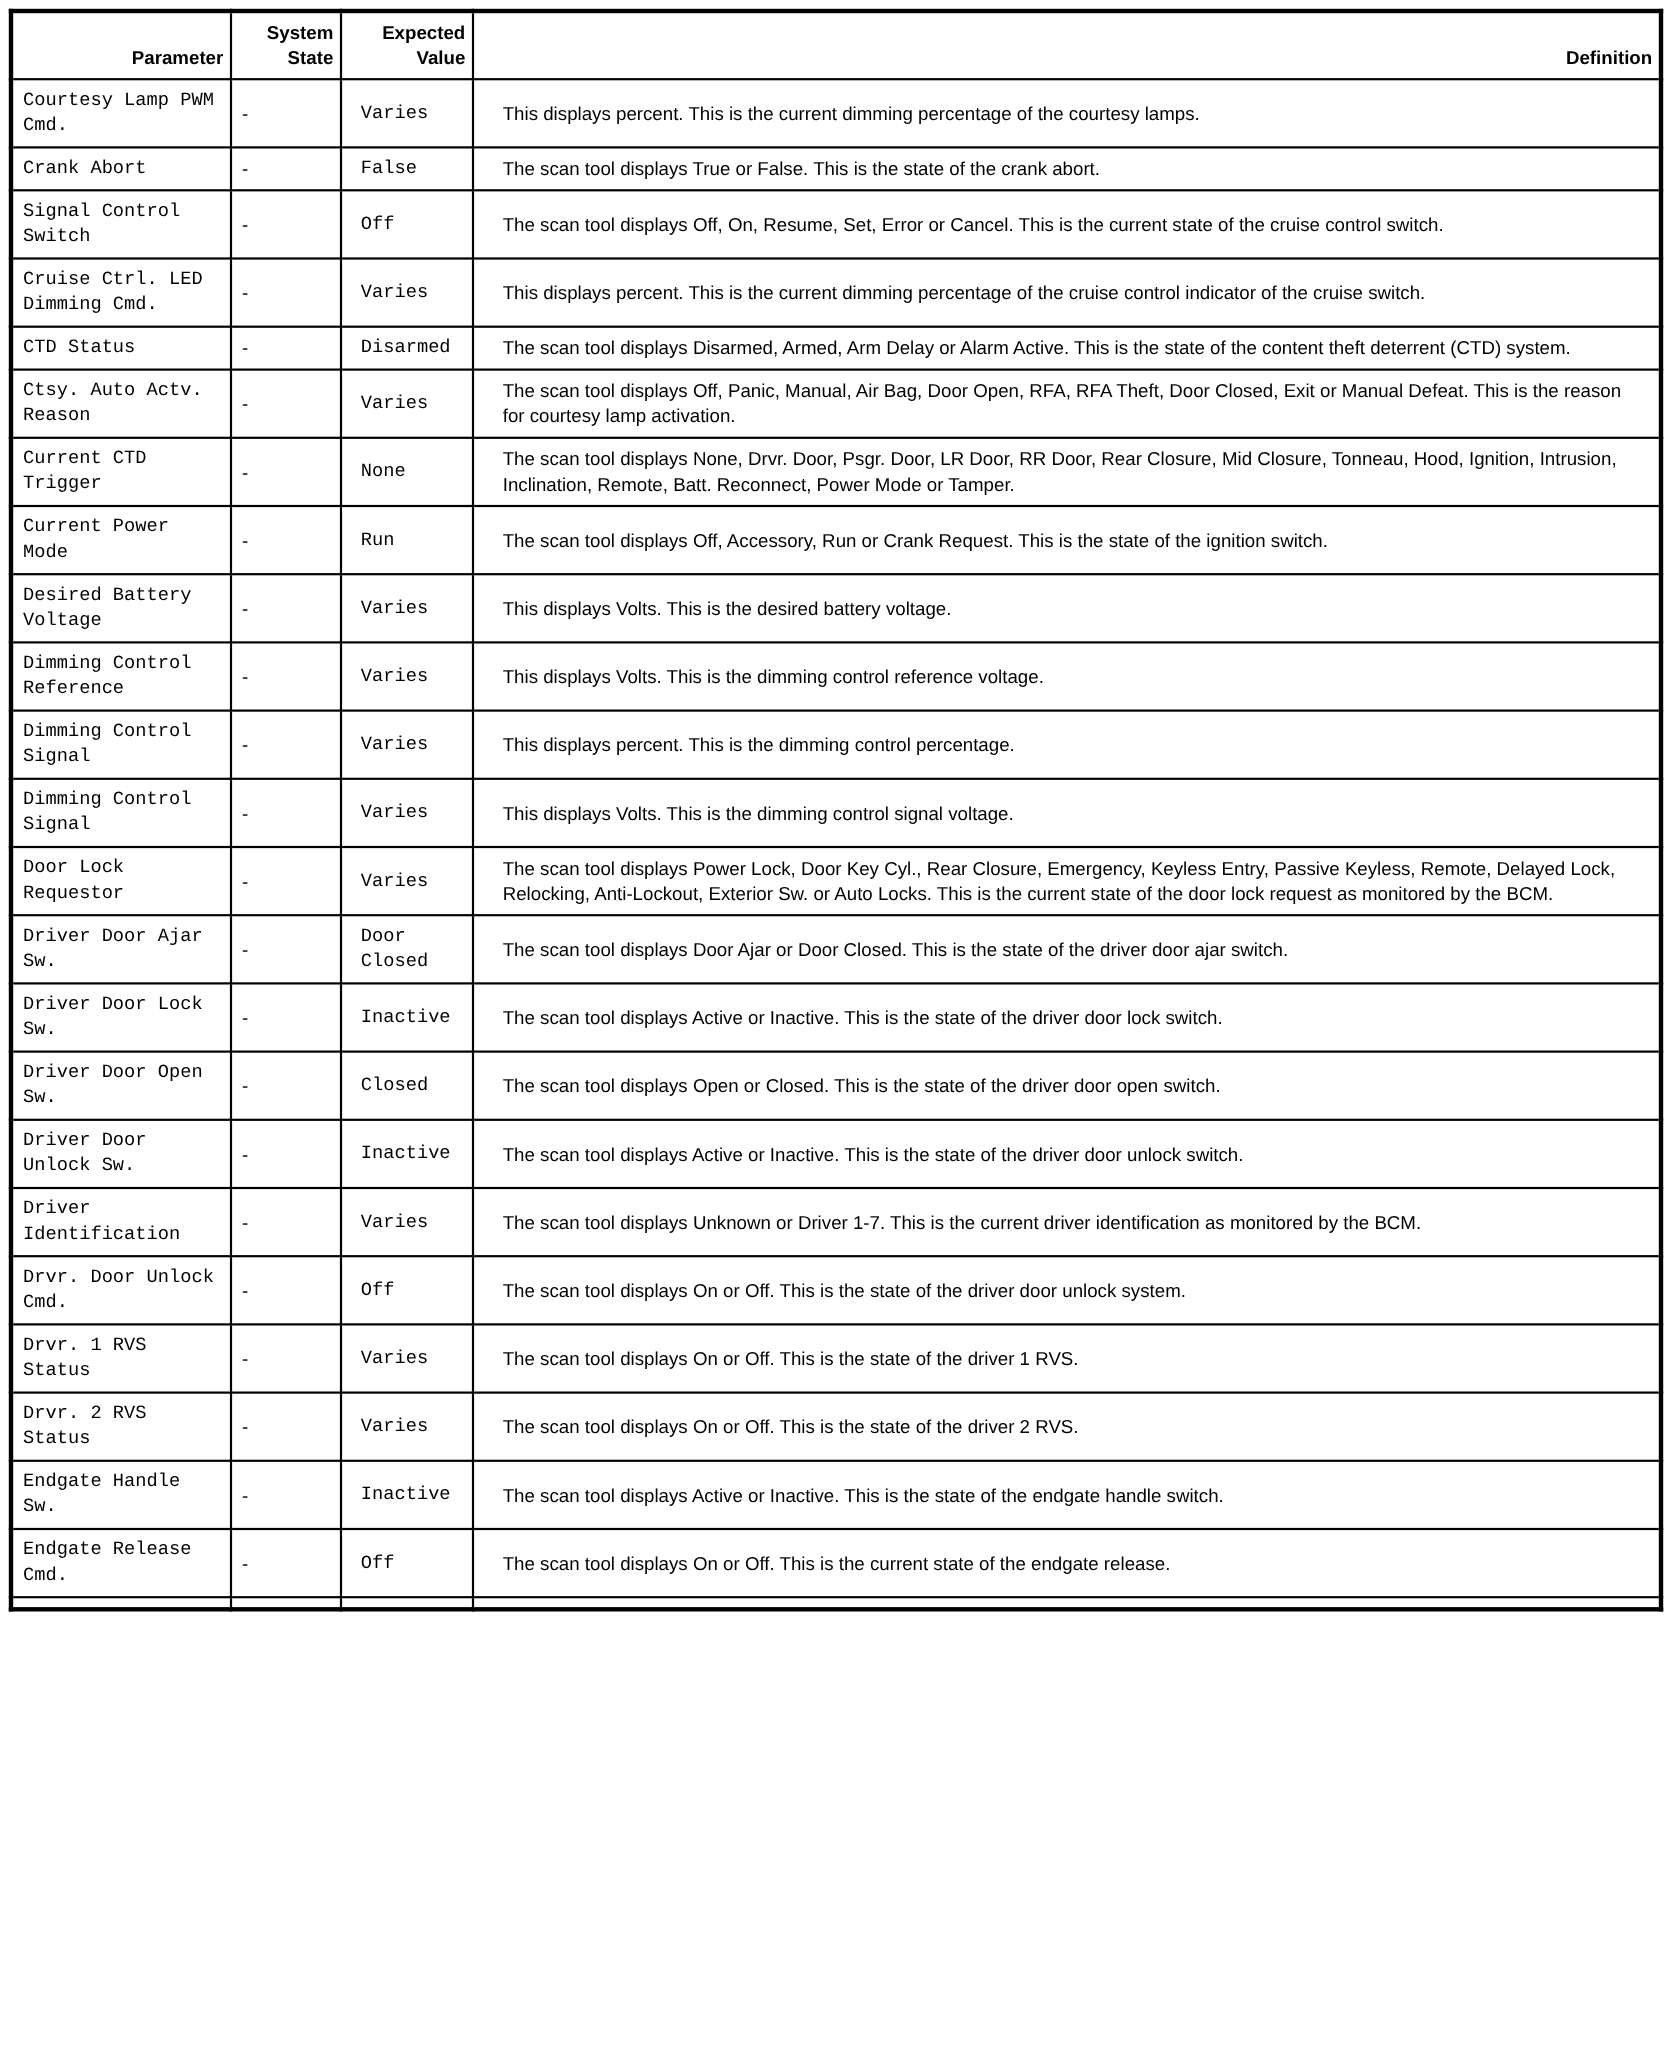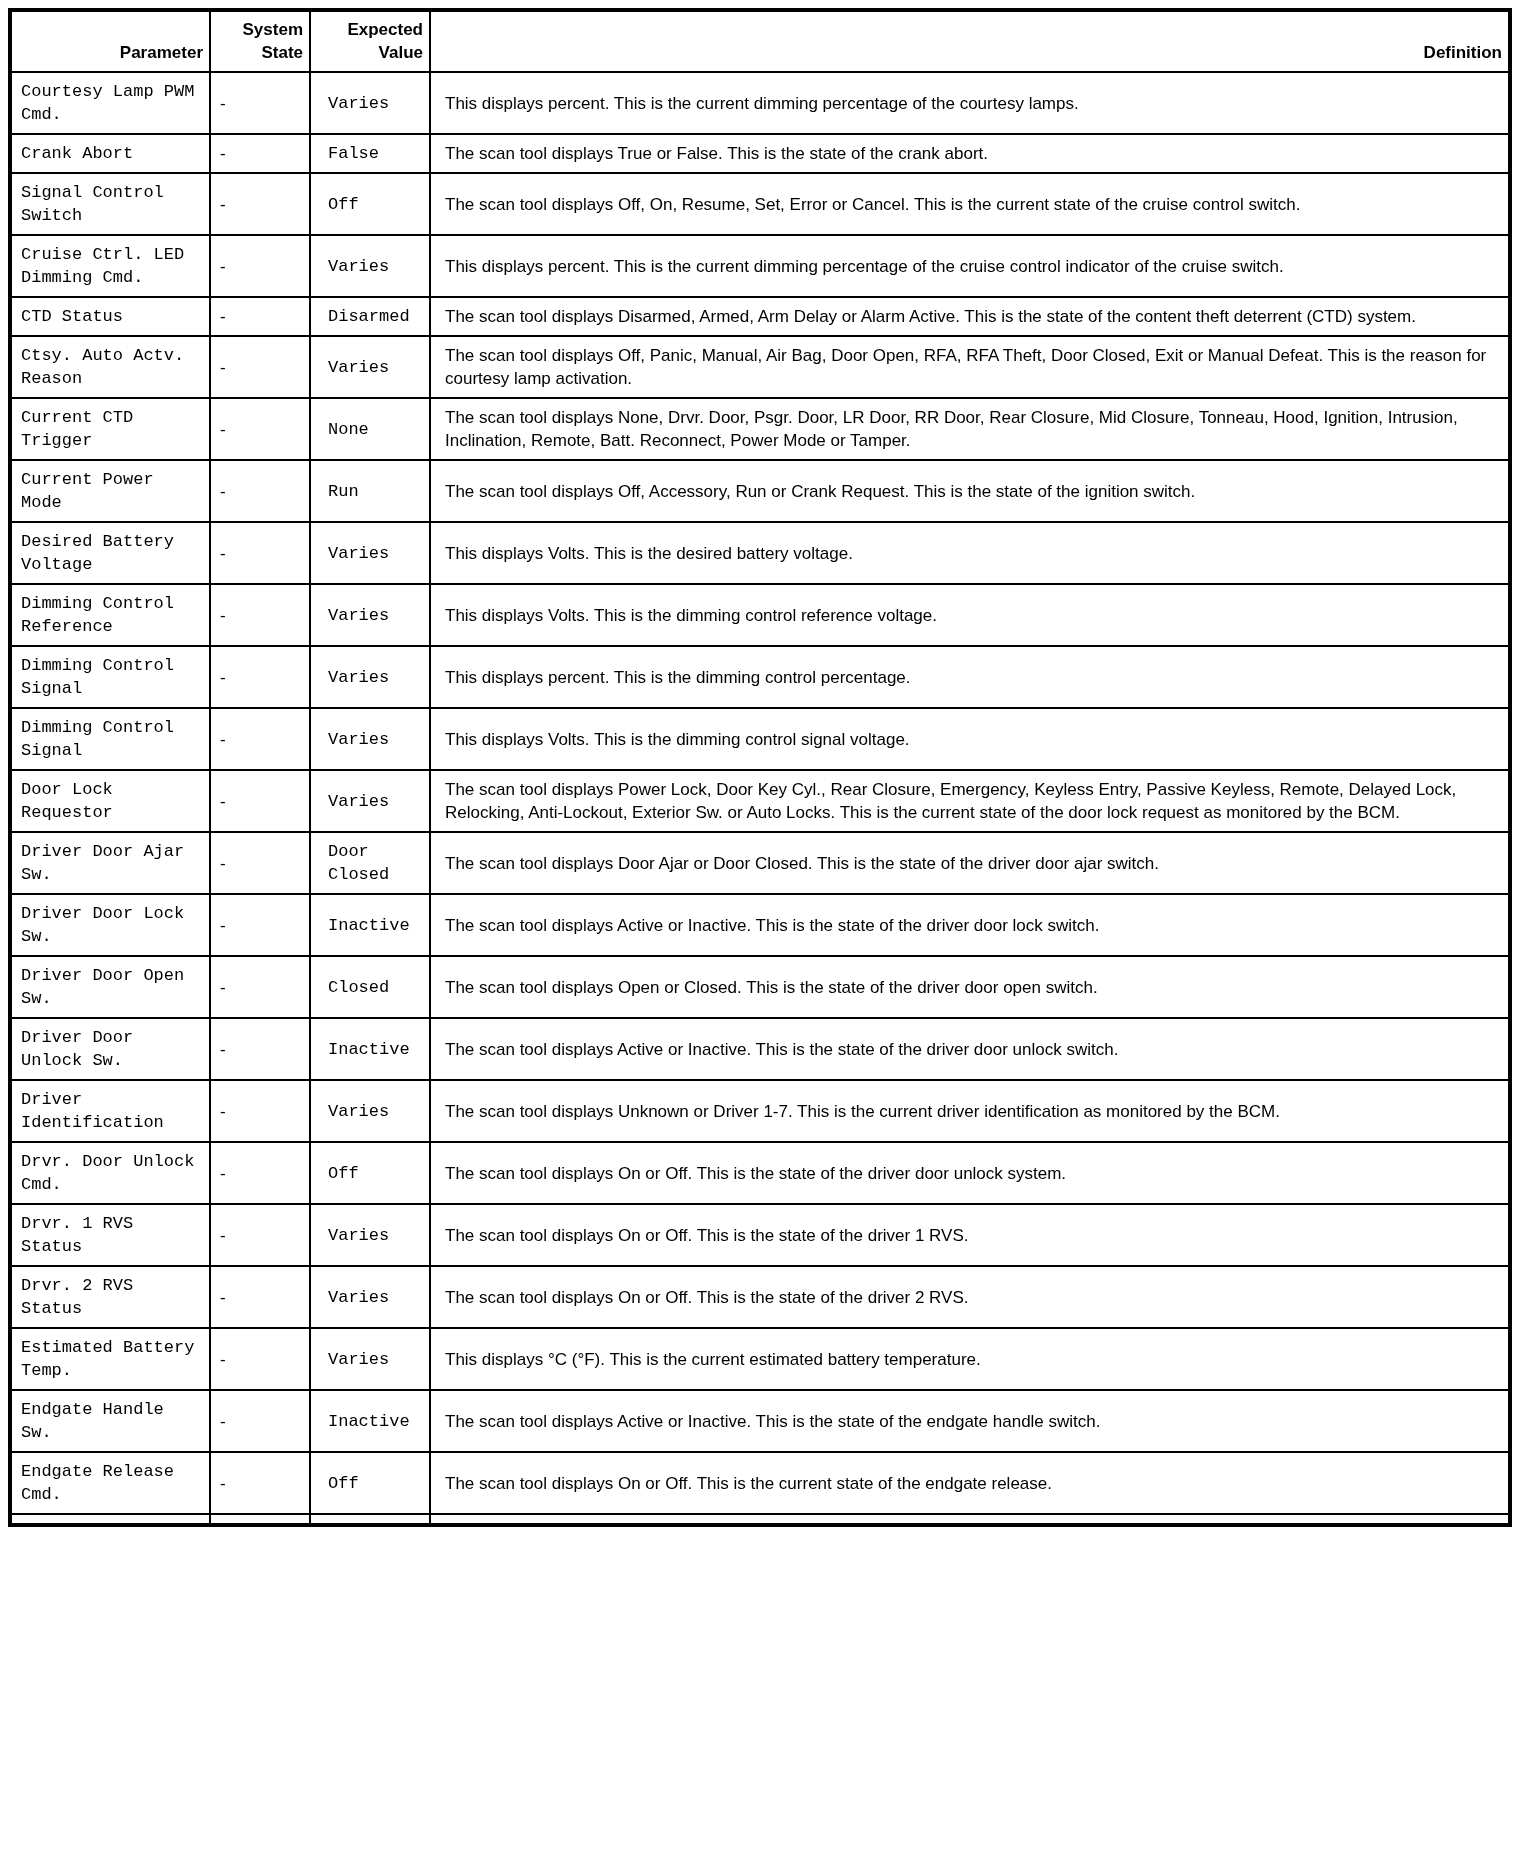--- a/index.html
+++ b/index.html
@@ -41,21 +41,21 @@
     vertical-align: bottom;
     padding: 6px 6px 7px 6px;
   }
   table.data-table td {
     text-align: left;
     padding: 7px 8px 7px 8px;
   }
   table.data-table td.cell-parameter { padding-left: 9px; font-family: Liberation Mono, monospace; }
   table.data-table td.cell-system-state { padding-left: 9px; }
   table.data-table td.cell-expected-value { padding-left: 17px; font-family: Liberation Mono, monospace; }
-  table.data-table td.cell-definition { padding-left: 14px; padding-right: 10px; }
+  table.data-table td.cell-definition { padding-left: 26px; padding-right: 10px; }
 
   tr.empty-row td {
     height: 8px;
     padding: 0;
   }
 </style>
 </head>
 <body>
 
 <div class="page">
@@ -196,26 +196,20 @@
           <td class="cell-expected-value">Varies</td>
           <td class="cell-definition">The scan tool displays On or Off. This is the state of the driver 1 RVS.</td>
         </tr>
         <tr>
           <td class="cell-parameter">Drvr. 2 RVS Status</td>
           <td class="cell-system-state">-</td>
           <td class="cell-expected-value">Varies</td>
           <td class="cell-definition">The scan tool displays On or Off. This is the state of the driver 2 RVS.</td>
         </tr>
         <tr>
-          <td class="cell-parameter">Estimated Battery Temp.</td>
-          <td class="cell-system-state">-</td>
-          <td class="cell-expected-value">Varies</td>
-          <td class="cell-definition">This displays °C (°F). This is the current estimated battery temperature.</td>
-        </tr>
-        <tr>
           <td class="cell-parameter">Endgate Handle Sw.</td>
           <td class="cell-system-state">-</td>
           <td class="cell-expected-value">Inactive</td>
           <td class="cell-definition">The scan tool displays Active or Inactive. This is the state of the endgate handle switch.</td>
         </tr>
         <tr>
           <td class="cell-parameter">Endgate Release Cmd.</td>
           <td class="cell-system-state">-</td>
           <td class="cell-expected-value">Off</td>
           <td class="cell-definition">The scan tool displays On or Off. This is the current state of the endgate release.</td>

